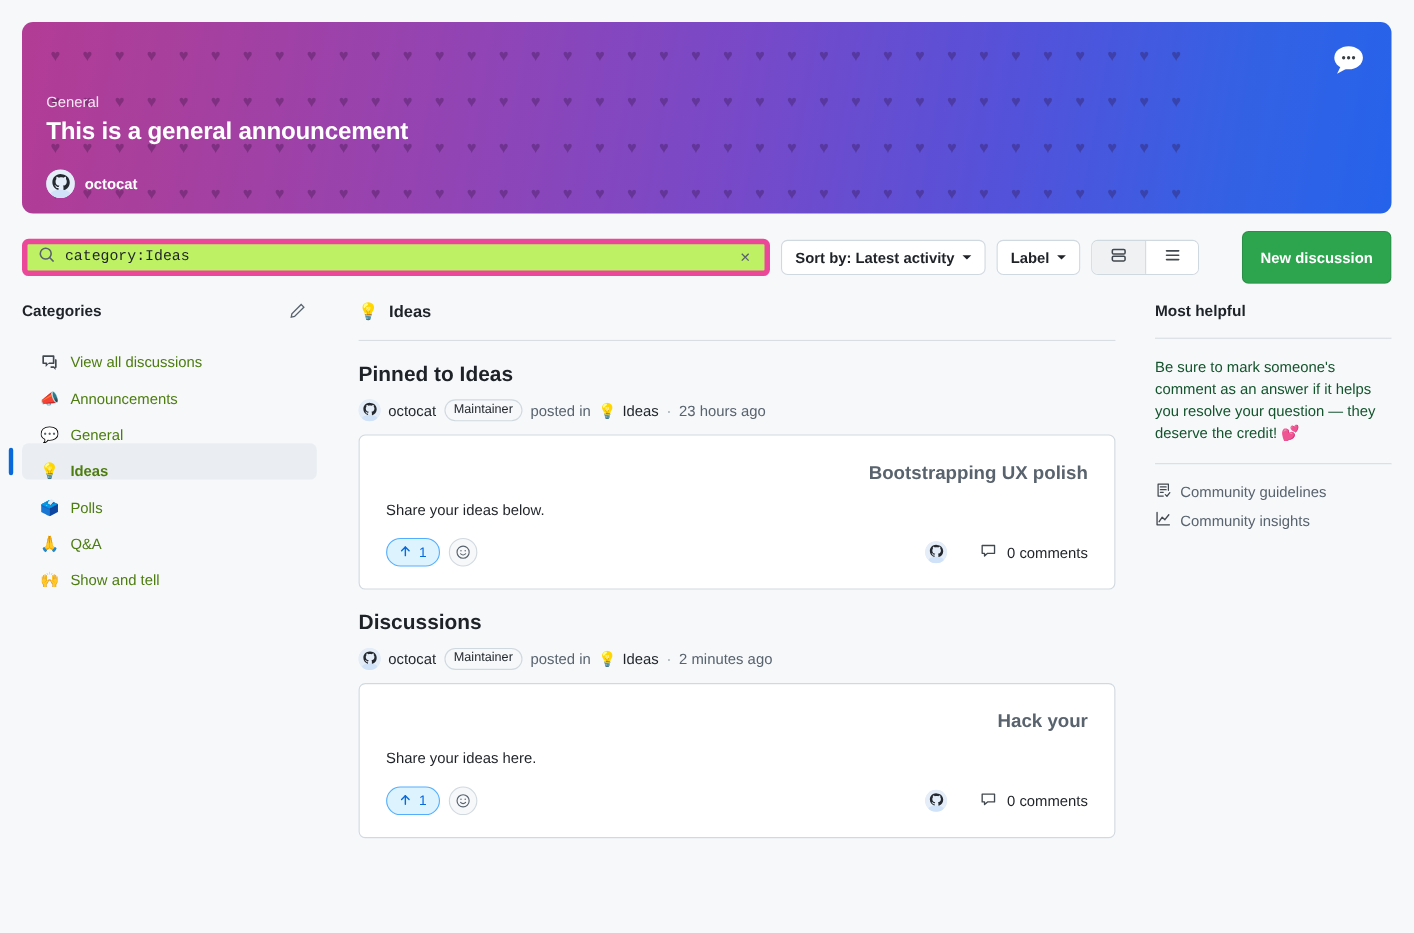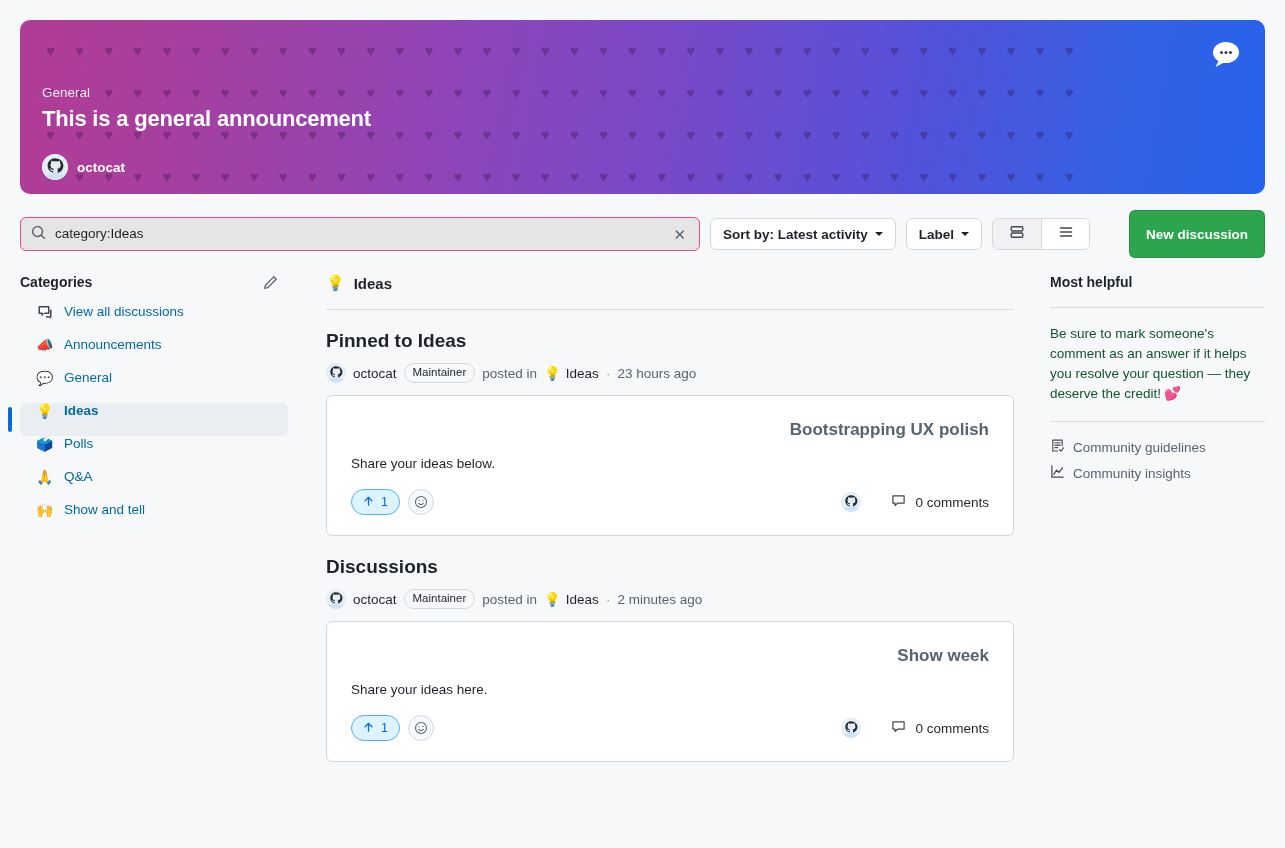--- a/index.html
+++ b/index.html
@@ -90,26 +90,27 @@
   .toolbar {
     display: flex;
     align-items: center;
     gap: 10px;
     padding: 16px 20px 0 20px;
   }
   .search-box {
     position: relative;
     flex: 0 0 680px;
     height: 34px;
-    background: #e5e5e5;
-    border: 1px solid #ec4899;
+    background: #bef264;
+    border: 5px solid #ec4899;
     border-radius: 6px;
     display: flex;
     align-items: center;
     padding: 0 10px;
+    font-family: Liberation Mono, monospace;
   }
   .search-box .search-icon { flex: 0 0 auto; margin-right: 9px; color: #59636e; }
   .search-value {
     flex: 1;
     font-size: 13.5px;
     color: #1f2328;
     line-height: 18px;
   }
   .clear-btn {
     flex: 0 0 auto;
@@ -187,27 +188,27 @@
     align-items: center;
     justify-content: space-between;
     padding: 0 10px 0 0;
     margin-bottom: 14px;
   }
   .cats-title { font-size: 14px; font-weight: bold; color: #1f2328; }
   .pencil-btn { color: #59636e; cursor: pointer; display: flex; }
   .cat-item {
     position: relative;
     display: flex;
-    align-items: flex-start;
+    align-items: flex-end;
     gap: 10px;
     height: 33px;
     padding: 0 10px 0 16px;
     border-radius: 6px;
     font-size: 13.5px;
-    color: #0369a1;
+    color: #4d7c0f;
     cursor: pointer;
   }
   .cat-item.active { background: #eaeef2; font-weight: bold; }
   .cat-item.active::before {
     content: "";
     position: absolute;
     left: -12px; top: 4px;
     width: 4px; height: 25px;
     background: #0969da;
     border-radius: 6px;
@@ -562,21 +563,21 @@
       <span>posted in</span>
       <span class="meta-cat">
         <span>💡</span>
         <span>Ideas</span>
       </span>
       <span class="dot">·</span>
       <span>2 minutes ago</span>
     </div>
 
     <div class="card">
-      <div class="card-title">Show week</div>
+      <div class="card-title">Hack your</div>
       <div class="card-body">Share your ideas here.</div>
       <div class="card-foot">
         <span class="upvote">
           <span>
             <svg width="11" height="12" viewBox="0 0 12 12" stroke="#0969da" stroke-width="1.4" fill="none" stroke-linecap="round" stroke-linejoin="round">
               <line x1="6" y1="10.5" x2="6" y2="2"></line>
               <polyline points="2.3,5.7 6,2 9.7,5.7"></polyline>
             </svg>
           </span>
           <span>1</span>

